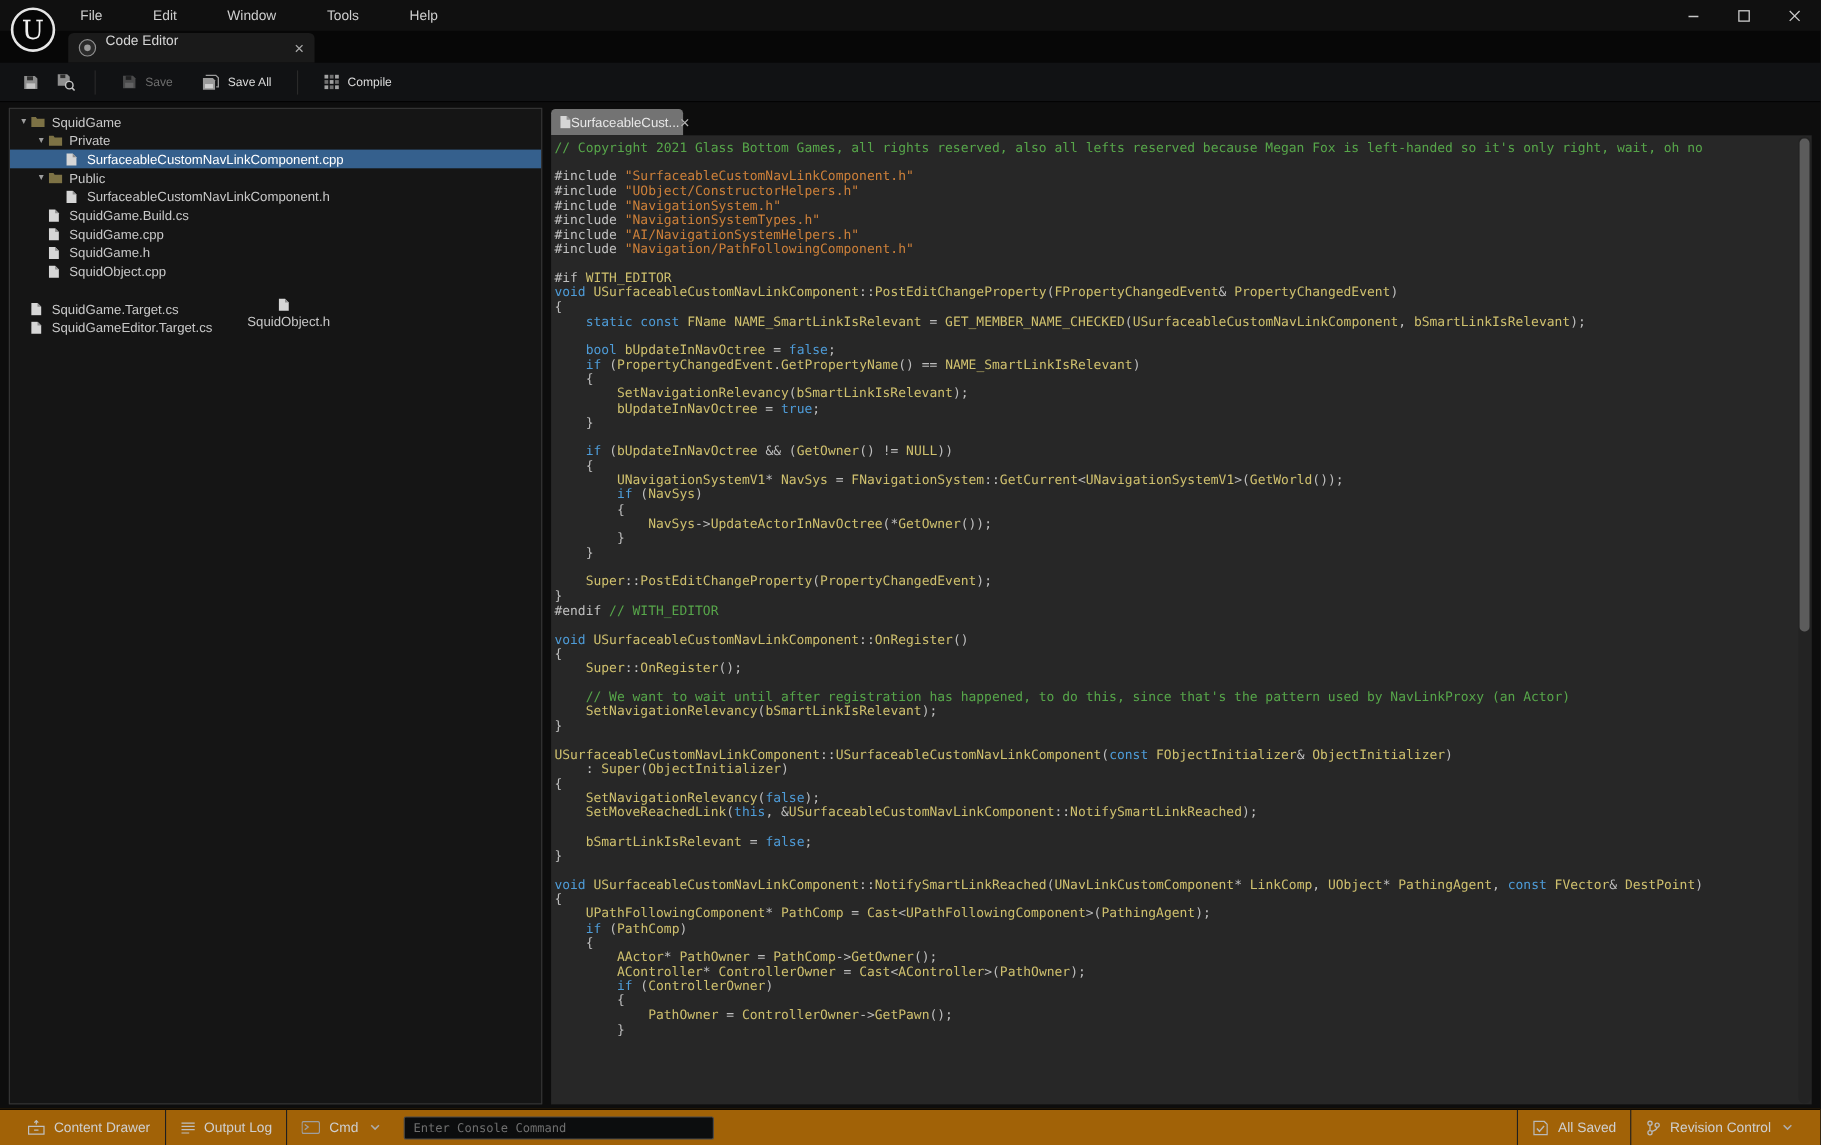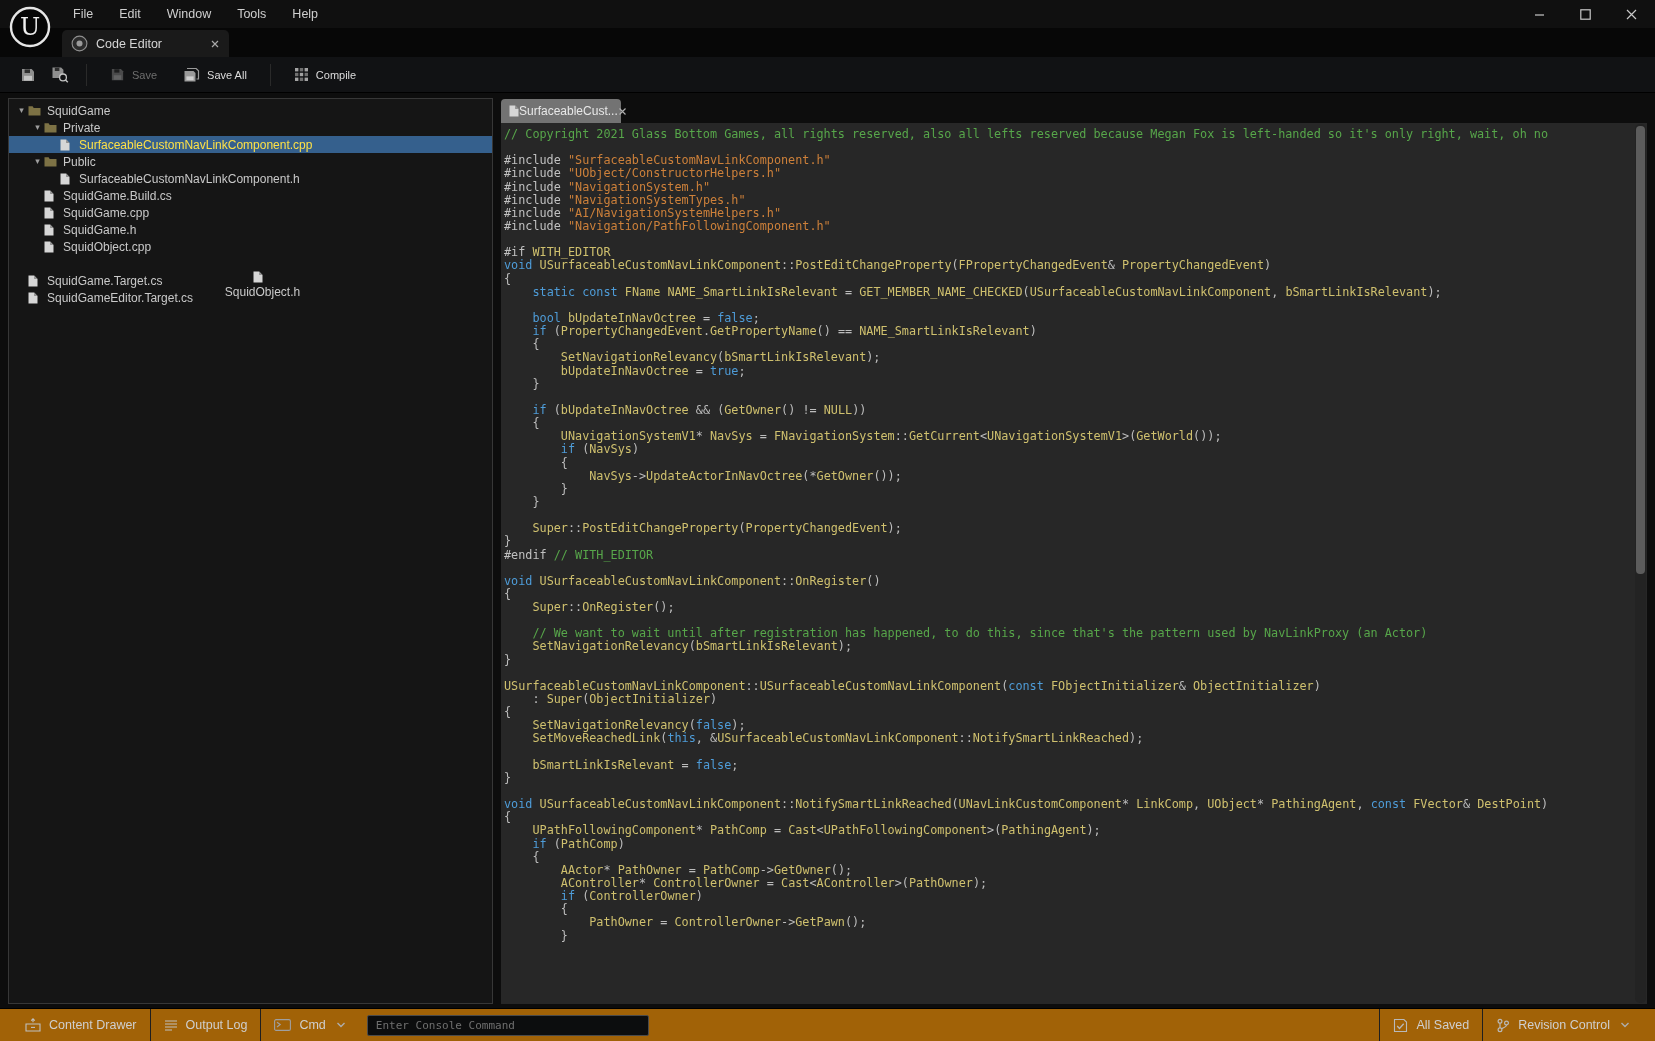--- a/index.html
+++ b/index.html
@@ -3,43 +3,43 @@
 <meta charset="utf-8">
 <style>
   *{margin:0;padding:0;box-sizing:border-box;}
   html,body{width:1655px;height:1041px;}
   body{background:#0d0d0d;font-family:"Liberation Sans",sans-serif;color:#c8c8c8;overflow:hidden;}
   .window{position:relative;width:1655px;height:1041px;display:flex;flex-direction:column;background:#0d0d0d;}
 
   
   .titlebar{flex:0 0 28px;height:28px;background:#101010;display:flex;align-items:center;position:relative;}
   .ue-logo{position:absolute;left:8px;top:5px;width:44px;height:44px;z-index:10;}
-  .menubar{margin-left:60px;display:flex;}
+  .menubar{margin-left:60px;display:flex;gap:20px;}
   .menu-item{padding:0 13px;font-size:12.5px;color:#cfcfcf;line-height:28px;cursor:default;}
   .win-controls{position:absolute;right:16px;top:0;height:28px;display:flex;align-items:center;gap:30px;}
   .win-btn{width:16px;height:16px;display:flex;align-items:center;justify-content:center;}
 
   
   .tabstrip{flex:0 0 29px;height:29px;background:#070707;display:flex;align-items:flex-end;}
-  .app-tab{margin-left:62px;width:167px;height:27px;background:#1a1a1a;border-radius:5px 5px 0 0;display:flex;align-items:center;padding:0 9px;gap:8px;font-size:12.5px;color:#d6d6d6;}
+  .app-tab{margin-left:62px;width:224px;height:27px;background:#1a1a1a;border-radius:5px 5px 0 0;display:flex;padding:0 9px;gap:8px;font-size:12.5px;color:#d6d6d6;}
   .app-tab .tab-close{margin-left:auto;display:flex;align-items:center;}
 
   
   .toolbar{flex:0 0 36px;height:36px;background:#111214;display:flex;align-items:center;padding-left:12px;border-bottom:1px solid #000;}
   .icon-btn{width:32px;height:28px;display:flex;align-items:center;justify-content:center;background:transparent;border:none;cursor:default;}
   .tb-sep{width:1px;height:22px;background:#2a2a2a;margin:0 10px;}
   .tb-btn{display:flex;align-items:center;gap:7px;background:transparent;border:none;color:#dcdcdc;font-size:11px;font-family:inherit;padding:0 13px;height:28px;cursor:default;}
   .tb-btn.disabled{color:#6e6e6e;}
   .tb-btn.disabled svg{opacity:.45;}
 
   
   .main{flex:1;display:flex;padding:5px 8px 4px 8px;gap:8px;background:#0d0d0d;min-height:0;}
   .tree-panel{width:485px;flex:0 0 485px;background:#151515;border:1px solid #373737;overflow:hidden;padding-top:3px;}
   .tree-row{display:flex;align-items:center;height:17px;font-size:12px;color:#c9c9c9;white-space:nowrap;cursor:default;}
-  .tree-row.selected{background:var(--selection,#35608d);color:#fde047;}
+  .tree-row.selected{background:var(--selection,#35608d);color:#ffffff;}
   .tree-arrow{width:13px;flex:0 0 13px;text-align:center;font-size:9px;color:#9e9e9e;line-height:17px;}
   .tree-icon{width:17px;flex:0 0 17px;display:flex;align-items:center;}
   .tree-label{margin-left:2px;}
 
   .editor-panel{flex:1;display:flex;flex-direction:column;min-width:0;}
   .doc-tabstrip{flex:0 0 25px;height:25px;display:flex;align-items:flex-end;}
   .doc-tab{height:24px;width:120px;background:#737373;border-radius:4px 4px 0 0;display:flex;align-items:center;gap:0;padding:0 8px;font-size:12px;color:#e8e8e8;cursor:default;}
   .doc-tab .doc-close{margin-left:auto;display:flex;align-items:center;}
 
   .code-area{flex:1;background:var(--editor_bg,#272727);position:relative;overflow:hidden;}

